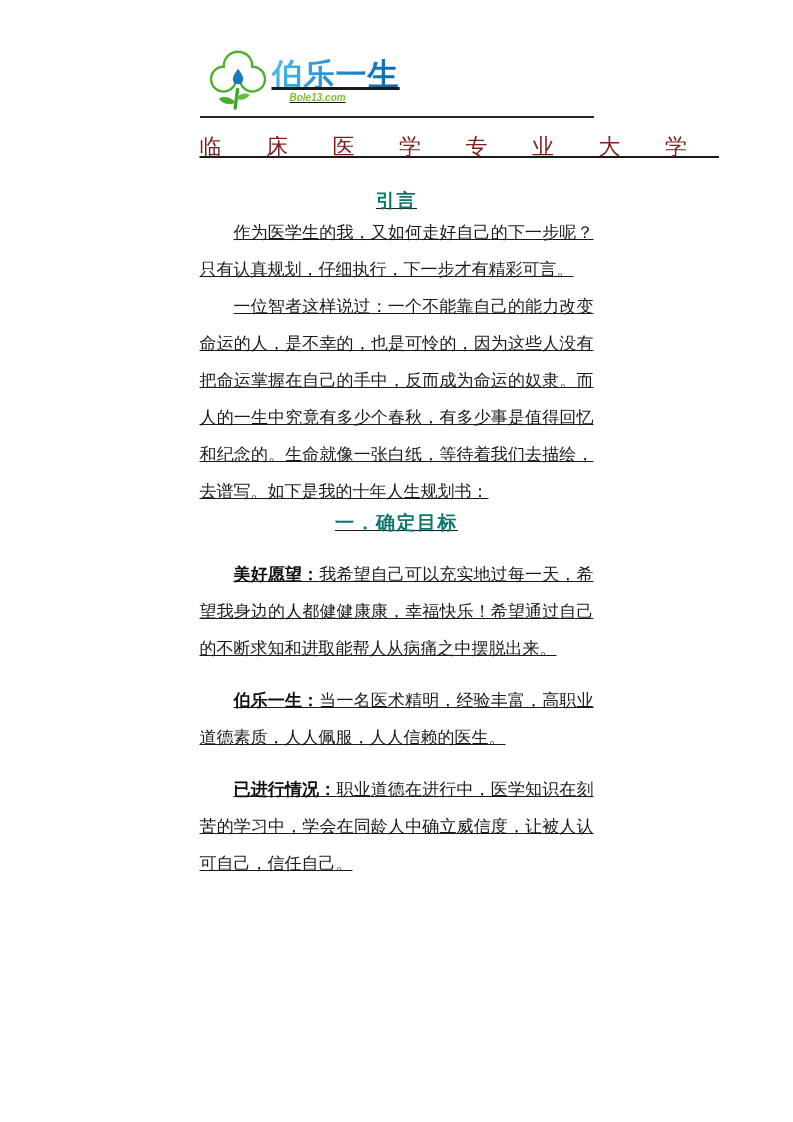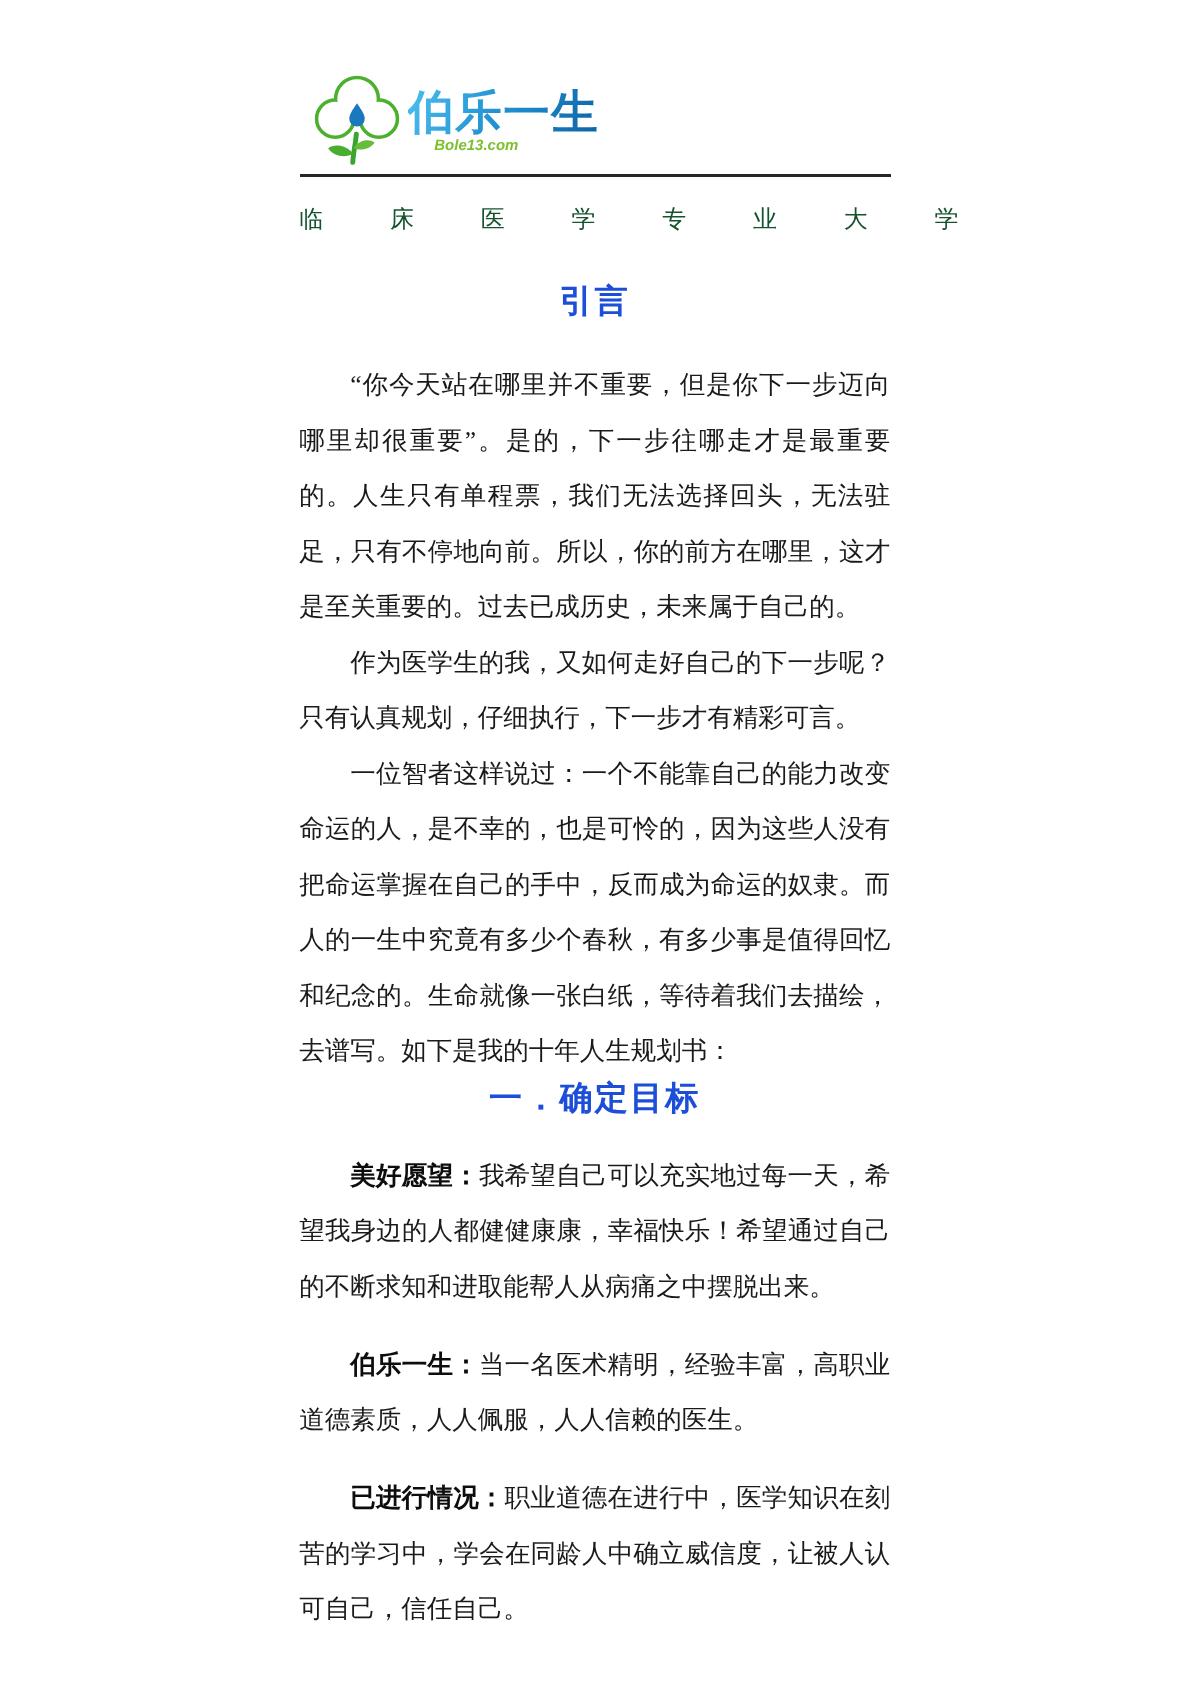--- a/index.html
+++ b/index.html
@@ -6,20 +6,21 @@
   .page {
     position:relative;
     width:644px; height:1122px;
     margin:0 auto;
     background:#ffffff;
     box-sizing:border-box;
     padding:48px 125px 14px 125px;
     font-family:"Liberation Serif","DejaVu Serif",serif;
     color:#1a1a1a;
     overflow:hidden;
+    text-decoration:underline;
   }
   
   .logo-row { display:flex; align-items:center; height:66px; margin-left:8px; }
   .logo-icon { width:60px; height:64px; flex:0 0 auto; }
   .logo-textblock { margin-left:4px; }
   .brand {
     font-family:"Liberation Sans","DejaVu Sans",sans-serif;
     font-weight:bold; font-size:31px; line-height:1.05; letter-spacing:1px;
     color:#1b85c4;
   }
@@ -34,26 +35,26 @@
     font-family:"Liberation Sans","DejaVu Sans",sans-serif;
     font-weight:bold; font-style:italic;
     font-size:10px; line-height:1.1; color:#7dbf2e;
     padding-left:18px; margin-top:1px;
   }
   
   .header-rule { border:none; border-top:2px solid #262626; margin:2px 0 0 0; }
   
   .doc-title { margin-top:6px; }
   .title-line {
-    font-size:16px; line-height:46px; color:#14532d;
+    font-size:22px; line-height:46px; color:#7f1d1d;
     letter-spacing:44.5px; white-space:nowrap;
   }
   
   .center-heading {
-    text-align:center; font-size:22px; font-weight:bold; color:#1d4ed8;
+    text-align:center; font-size:19px; font-weight:bold; color:#0f766e;
     letter-spacing:1.5px; margin:18px 0 0 0; line-height:26px;
   }
   .goals-heading { margin:0 0 20px 0; }
   
   .body-para {
     font-size:17px; line-height:37px; text-align:justify;
     text-indent:2em; margin:0; color:#1a1a1a;
   }
   .first-para { margin-top:24px; }
   .goal-para { margin-bottom:15px; }
@@ -88,21 +89,20 @@
     </div>
   </div>
 
   <hr class="header-rule">
 
   <div class="doc-title">
     <div class="title-line">临床医学专业大学</div>
   </div>
 
   <h2 class="center-heading">引言</h2>
-  <p class="body-para first-para">“你今天站在哪里并不重要，但是你下一步迈向哪里却很重要”。是的，下一步往哪走才是最重要的。人生只有单程票，我们无法选择回头，无法驻足，只有不停地向前。所以，你的前方在哪里，这才是至关重要的。过去已成历史，未来属于自己的。</p>
   <p class="body-para">作为医学生的我，又如何走好自己的下一步呢？只有认真规划，仔细执行，下一步才有精彩可言。</p>
   <p class="body-para">一位智者这样说过：一个不能靠自己的能力改变命运的人，是不幸的，也是可怜的，因为这些人没有把命运掌握在自己的手中，反而成为命运的奴隶。而人的一生中究竟有多少个春秋，有多少事是值得回忆和纪念的。生命就像一张白纸，等待着我们去描绘，去谱写。如下是我的十年人生规划书：</p>
 
   <h2 class="center-heading goals-heading">一．确定目标</h2>
 
   <p class="body-para goal-para">
     <span class="goal-label">美好愿望：</span><span>我希望自己可以充实地过每一天，希望我身边的人都健健康康，幸福快乐！希望通过自己的不断求知和进取能帮人从病痛之中摆脱出来。</span>
   </p>
   <p class="body-para goal-para">
     <span class="goal-label">伯乐一生：</span><span>当一名医术精明，经验丰富，高职业道德素质，人人佩服，人人信赖的医生。</span>

